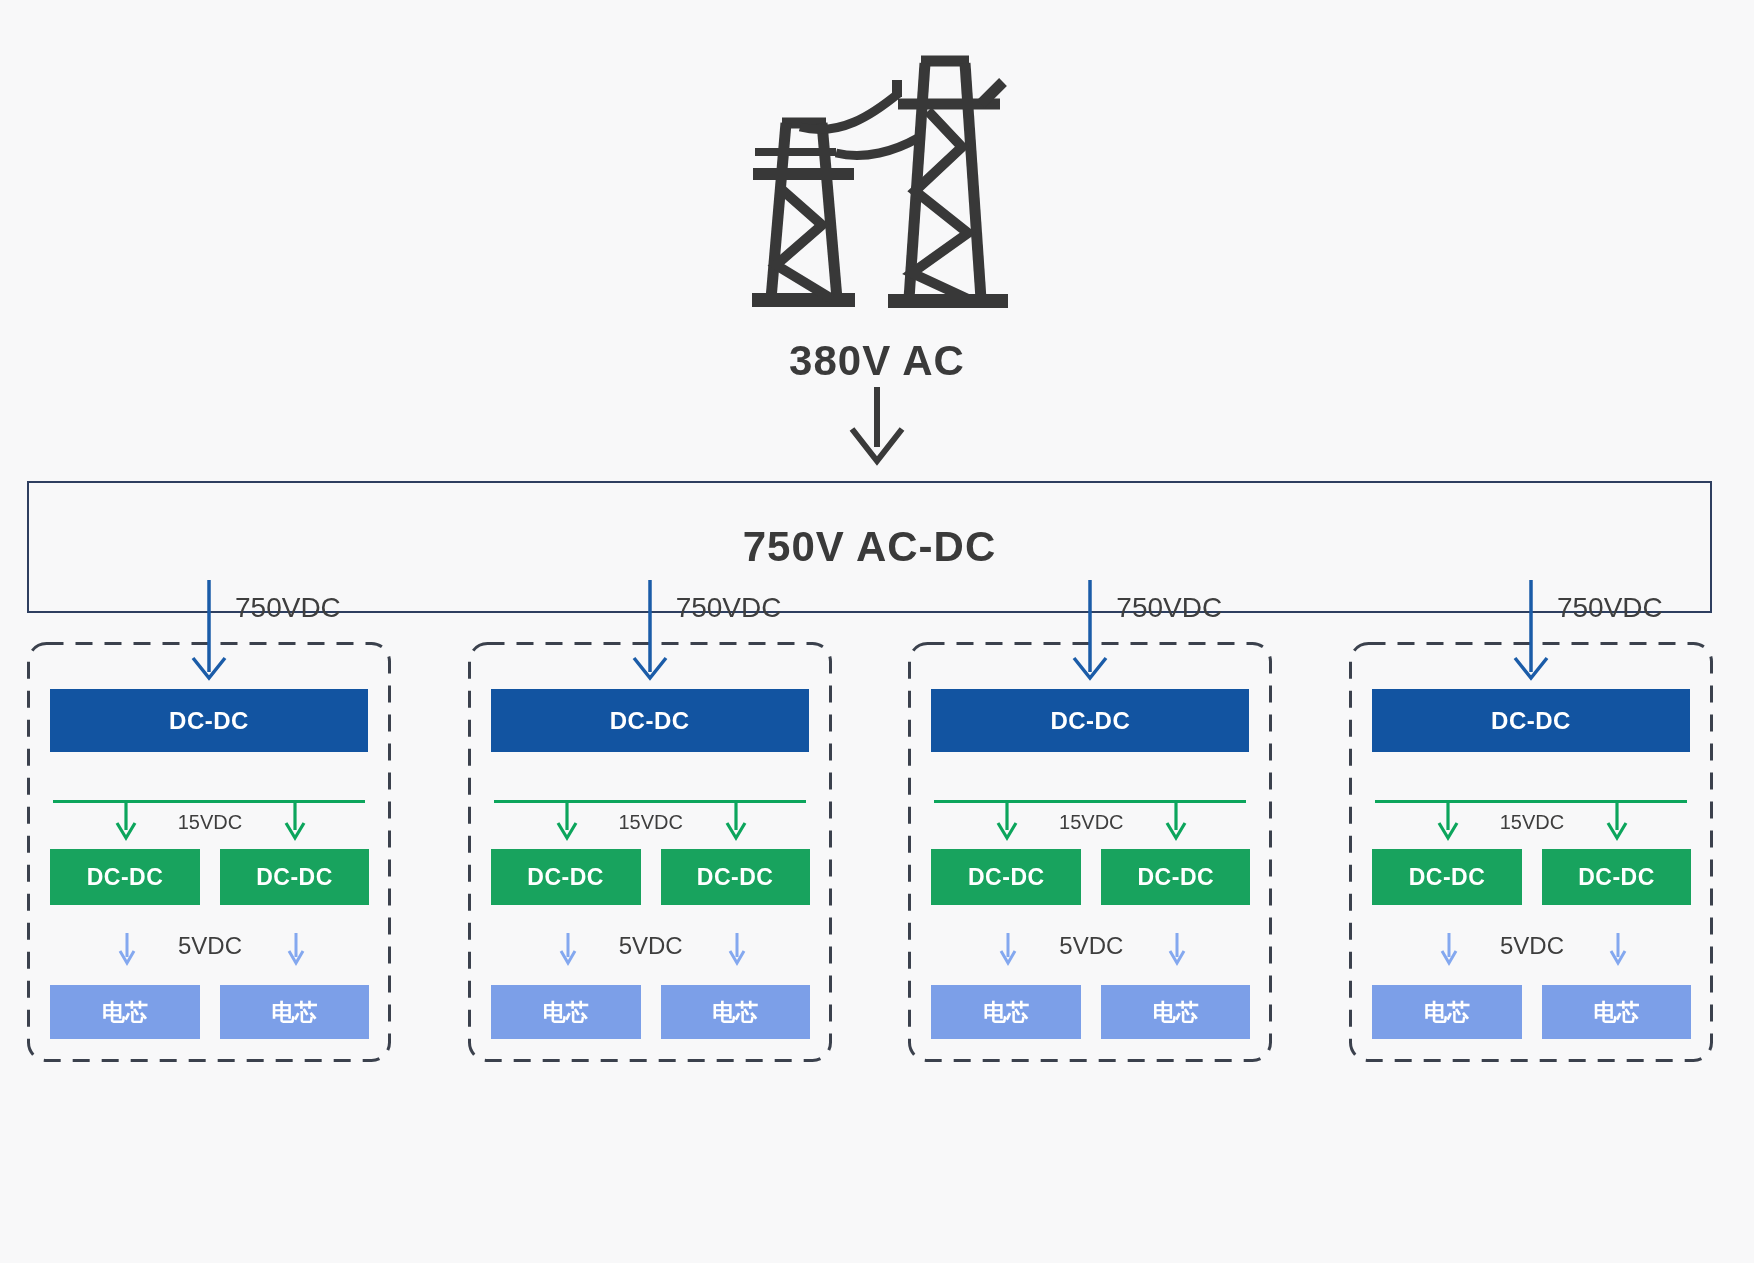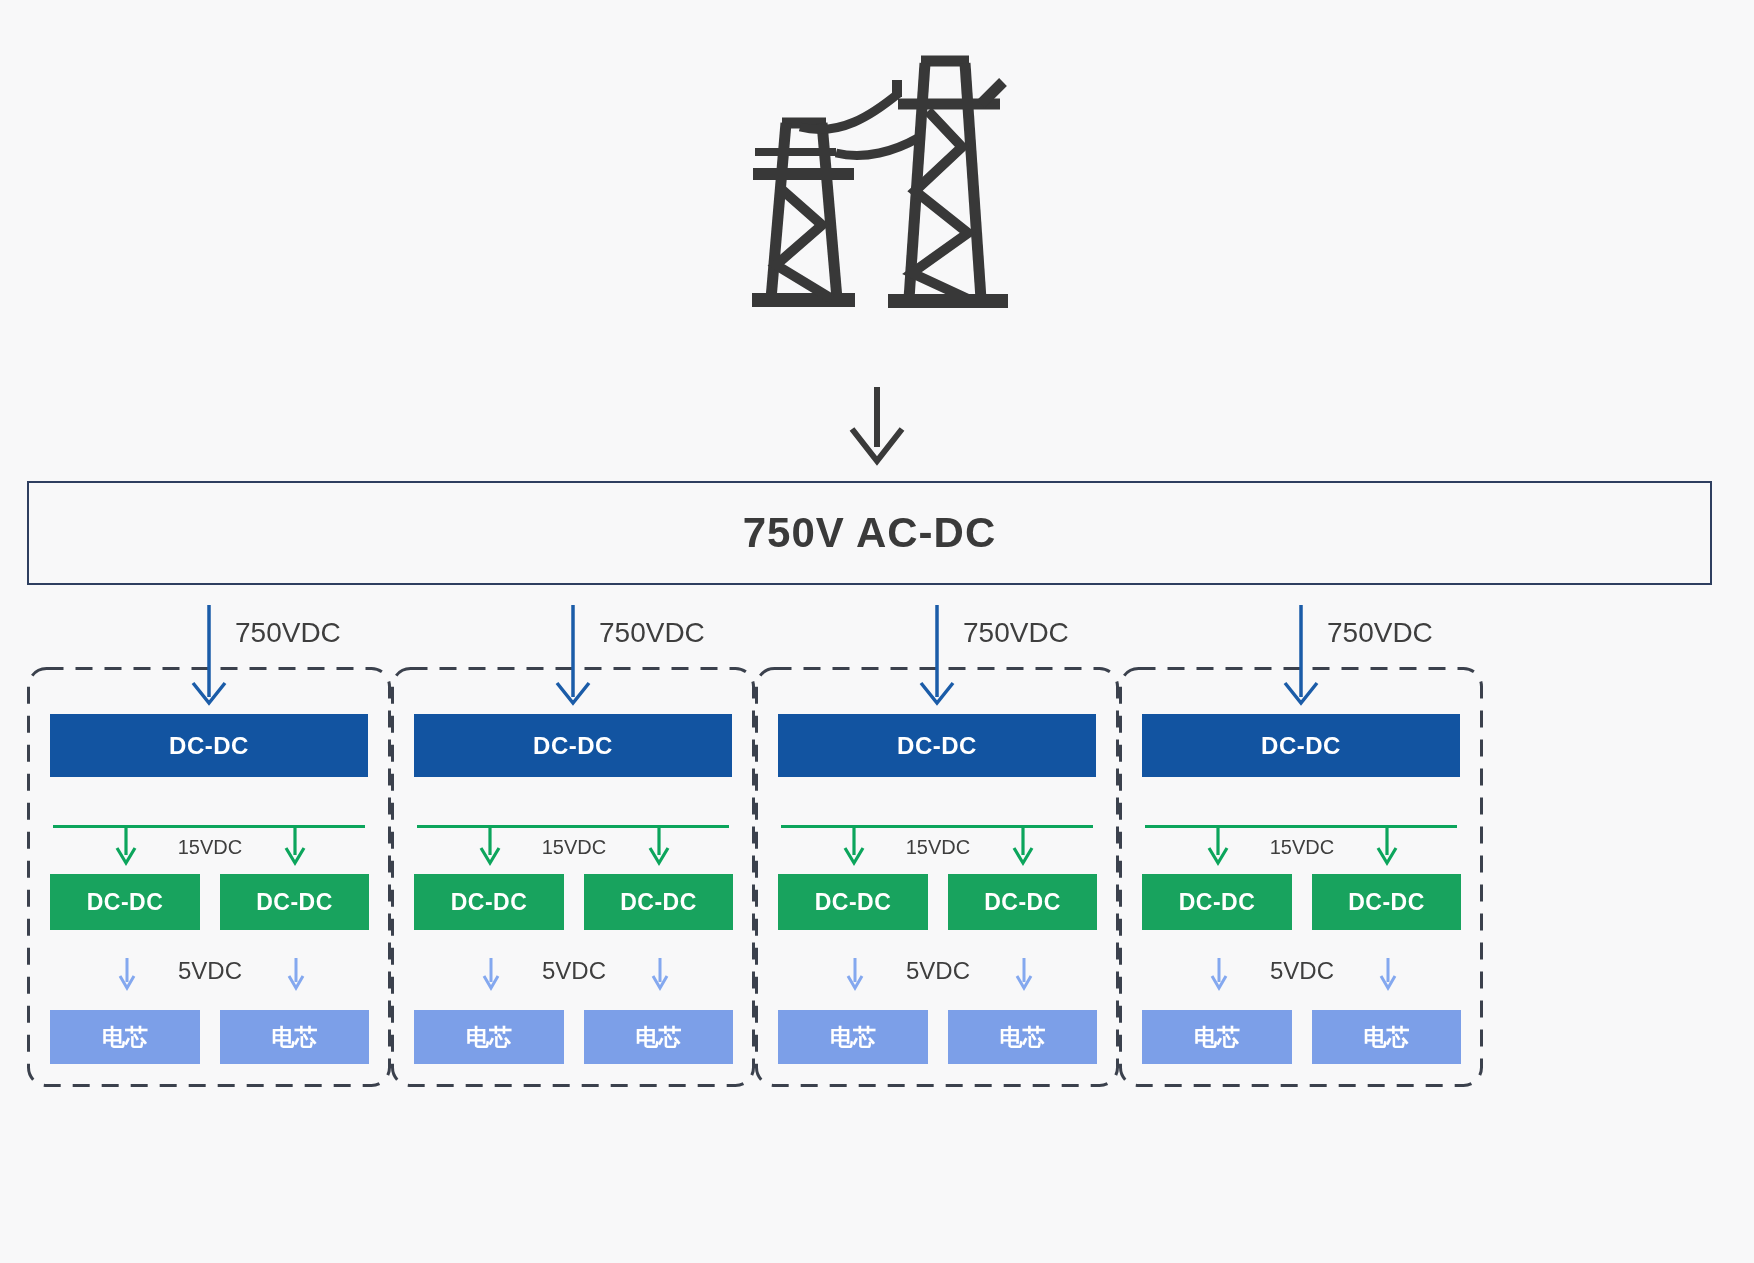--- a/index.html
+++ b/index.html
@@ -11,29 +11,29 @@
     font-family:"Liberation Sans","DejaVu Sans",sans-serif;
     color:#3a3a3a;
   }
   .abs{position:absolute;}
   
   .src-label{
     left:0;right:0;top:337px;text-align:center;
     font-size:42px;font-weight:600;letter-spacing:1px;color:#3a3a3a;
   }
   .rect-box{
-    left:27px;top:481px;width:1685px;height:104px;
+    left:27px;top:481px;width:1685px;height:132px;
     border:2px solid #2e3f60;box-sizing:border-box;
     display:flex;align-items:center;justify-content:center;
   }
   .rect-box span{font-size:42px;font-weight:600;letter-spacing:1px;color:#3a3a3a;}
   
   .groups{
-    left:27px;top:667px;width:1686px;height:420px;
-    display:flex;
+    left:27px;top:642px;width:1686px;height:420px;
+    display:flex;justify-content:space-between;
   }
   .group{position:relative;width:364px;height:420px;}
   .g-frame{position:absolute;left:0;top:0;overflow:visible;}
   .arrow-in{position:absolute;left:162px;top:-62px;overflow:visible;}
   .in-label{position:absolute;left:208px;top:-50px;font-size:28px;font-weight:500;color:#3e3e3e;white-space:nowrap;}
   .gbox{
     position:absolute;box-sizing:border-box;
     display:flex;align-items:center;justify-content:center;
     color:#ffffff;font-weight:700;
   }
@@ -77,20 +77,21 @@
       <path d="M178 58 L212 94 L165 138 L218 180 L162 220 L218 246" stroke-width="10"></path>
       <path d="M138 248 H258" stroke-width="14"></path>
     </g>
 
     <g>
       <path d="M50 74 C 90 84, 122 62, 149 40" stroke-width="9"></path>
       <path d="M86 100 C 115 107, 145 98, 168 85" stroke-width="9"></path>
     </g>
   </svg>
 
+  <div class="abs src-label">380V AC</div>
 
   <svg class="abs" style="left:847px;top:387px;overflow:visible;" width="60" height="80" viewBox="0 0 60 80" fill="none" stroke="#3a3a3a">
     <path d="M30 0 V60" stroke-width="6"></path>
     <path d="M5 42 L30 74 L55 42" stroke-width="6"></path>
   </svg>
 
   <div class="abs rect-box">
     <span>750V AC-DC</span>
   </div>
 

